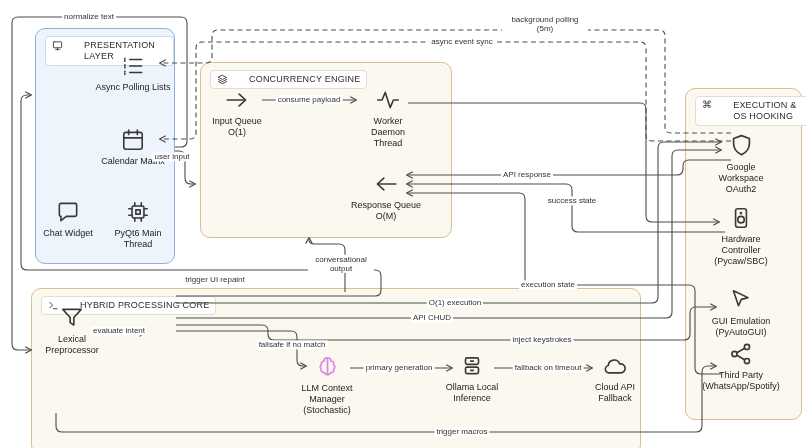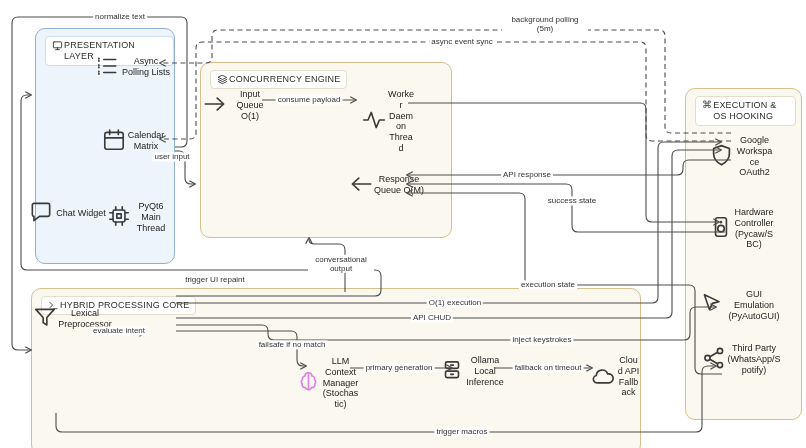--- a/index.html
+++ b/index.html
@@ -3,28 +3,28 @@
 <meta charset="utf-8">
 <style>
   html,body{margin:0;padding:0;background:#fff;}
   .stage{position:relative;width:806px;height:448px;background:#ffffff;
          font-family:"Liberation Sans",sans-serif;overflow:hidden;}
   
   .group{position:absolute;border-radius:10px;z-index:1;box-sizing:border-box;}
   .group.blue{background:#eef4fb;border:1.2px solid #8fb0da;}
   .group.cream{background:#fbf8ef;border:1.2px solid #d8bf8e;}
   .group-header{position:absolute;top:7px;left:9px;display:inline-flex;align-items:flex-start;
-    gap:1px;background:#ffffff;border:1px solid #e3ddcb;border-radius:4px;padding:3px 6px;
+    gap:21px;background:#ffffff;border:1px solid #e3ddcb;border-radius:4px;padding:3px 6px;
     font-size:9px;line-height:1.2;color:#2c2c2c;letter-spacing:.2px;z-index:2;}
   .group.blue .group-header{border-color:#cadcf0;}
   .gic{display:flex;align-items:center;color:#3a3a3a;}
   .gic svg{display:block;}
   .cmd-glyph{font-size:10px;line-height:10px;color:#3a3a3a;}
   
-  .node{position:absolute;z-index:2;display:flex;flex-direction:row;align-items:center;text-align:center;}
+  .node{position:absolute;z-index:2;display:flex;flex-direction:column;align-items:center;text-align:center;}
   .node .ic{height:27px;display:flex;align-items:center;justify-content:center;color:#3a3a3a;}
   .node .ic svg{display:block;}
   .node .lbl{margin-top:3px;font-size:9px;line-height:1.2;color:#1d1d1d;overflow-wrap:anywhere;width:100%;}
   
   svg.wires{position:absolute;left:0;top:0;z-index:3;pointer-events:none;}
   .w{fill:none;stroke:#4c4c4c;stroke-width:1.1;}
   .w.dashed{stroke-dasharray:5 3.5;}
   
   .elabel{position:absolute;z-index:4;transform:translate(-50%,-50%);background:#ffffff;
     padding:0 2px;font-size:8px;line-height:1.15;color:#333;white-space:nowrap;text-align:center;}
@@ -249,21 +249,21 @@
     <path class="w" marker-end="url(#arr)" d="M176 318 H666 Q672 318 672 312 V156 Q672 150 678 150 H721"></path>
     <path class="w" marker-end="url(#arr)" d="M176 325 H262 Q268 325 268 331 V334 Q268 340 274 340 H684 Q690 340 690 334 V313 Q690 307 696 307 H716"></path>
     <path class="w" marker-end="url(#arr)" d="M408 103 H640 Q646 103 646 109 V216 Q646 222 652 222 H719"></path>
     <path class="w" marker-end="url(#arr)" d="M92 333 H145"></path>
     <path class="w" marker-end="url(#arr)" d="M176 331 H291 Q297 331 297 337 V360 Q297 366 303 366 H306"></path>
     <path class="w" marker-end="url(#arr)" d="M350 368 H452"></path>
     <path class="w" marker-end="url(#arr)" d="M494 368 H592"></path>
     <path class="w" marker-end="url(#arr)" d="M56 413 V426 Q56 432 62 432 H696 Q702 432 702 426 V372 Q702 366 708 366 H716"></path>
   </svg>
 
-  <span class="elabel" style="left:120px;top:17px;">normalize text</span>
+  <span class="elabel" style="left:89px;top:17px;">normalize text</span>
   <span class="elabel wrap" style="left:545px;top:24px;width:82px;">background polling (5m)</span>
   <span class="elabel" style="left:462px;top:42px;">async event sync</span>
   <span class="elabel" style="left:172px;top:157px;">user input</span>
   <span class="elabel" style="left:309px;top:100px;">consume payload</span>
   <span class="elabel" style="left:527px;top:175px;">API response</span>
   <span class="elabel" style="left:572px;top:201px;">success state</span>
   <span class="elabel wrap" style="left:341px;top:264px;width:62px;">conversational output</span>
   <span class="elabel" style="left:201px;top:280px;margin-left:14px;">trigger UI repaint</span>
   <span class="elabel" style="left:548px;top:285px;">execution state</span>
   <span class="elabel" style="left:455px;top:303px;">O(1) execution</span>

